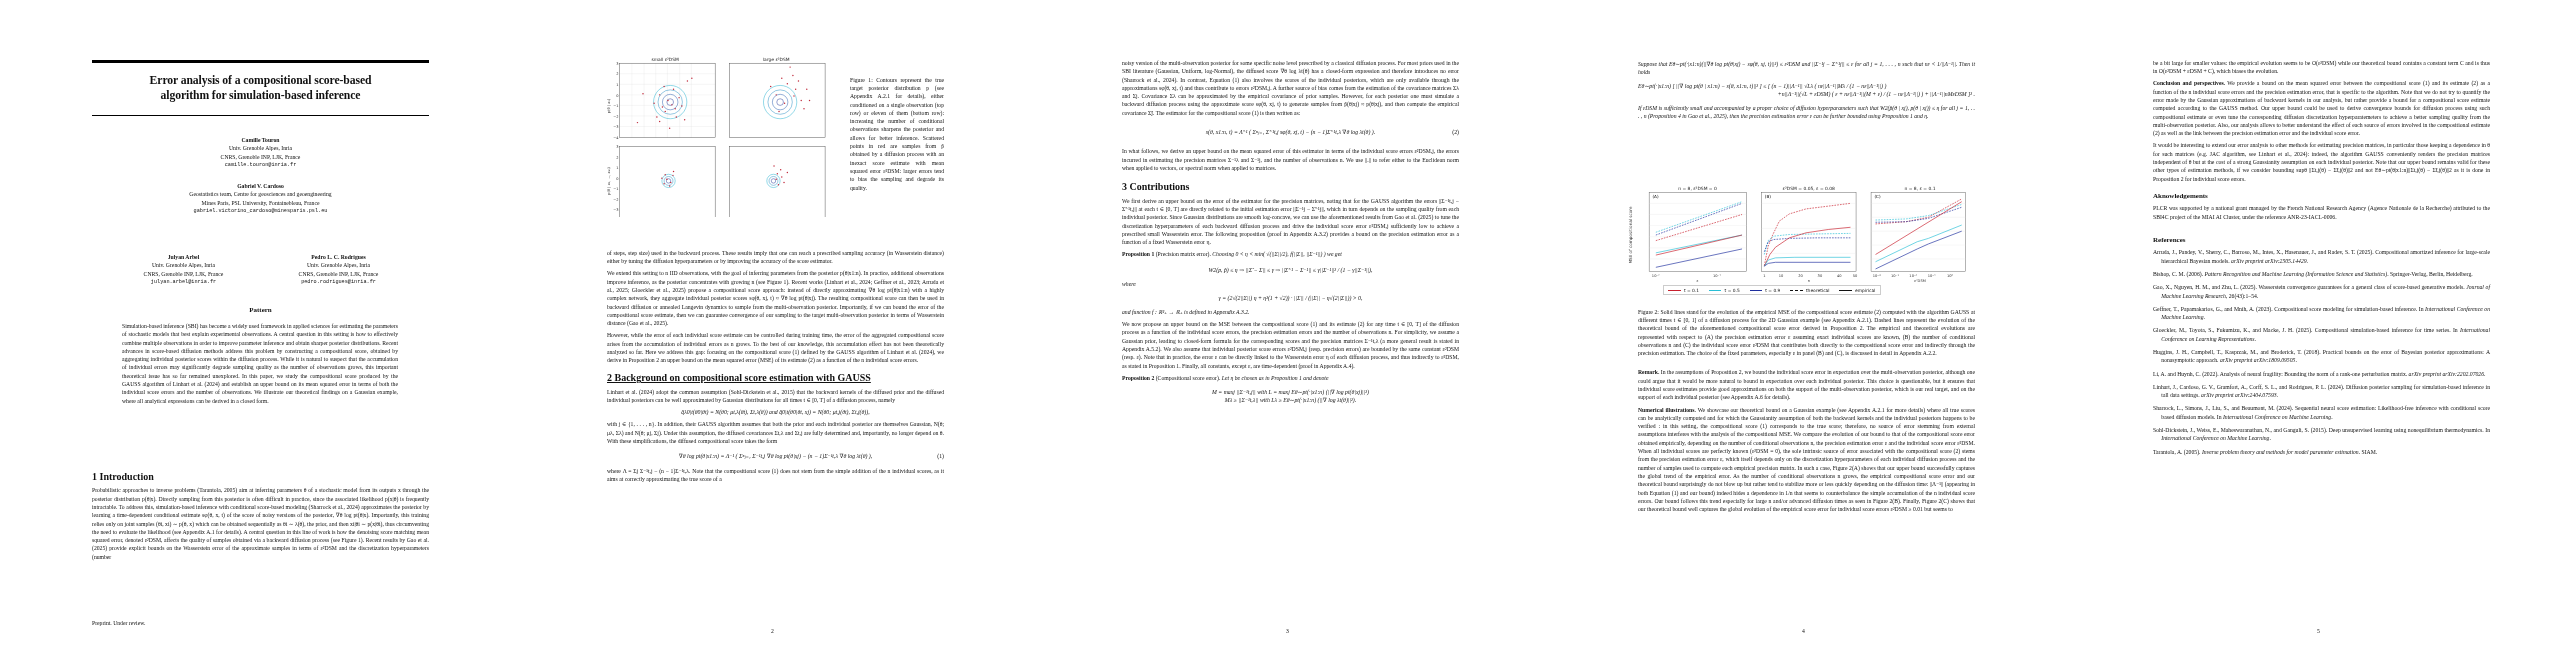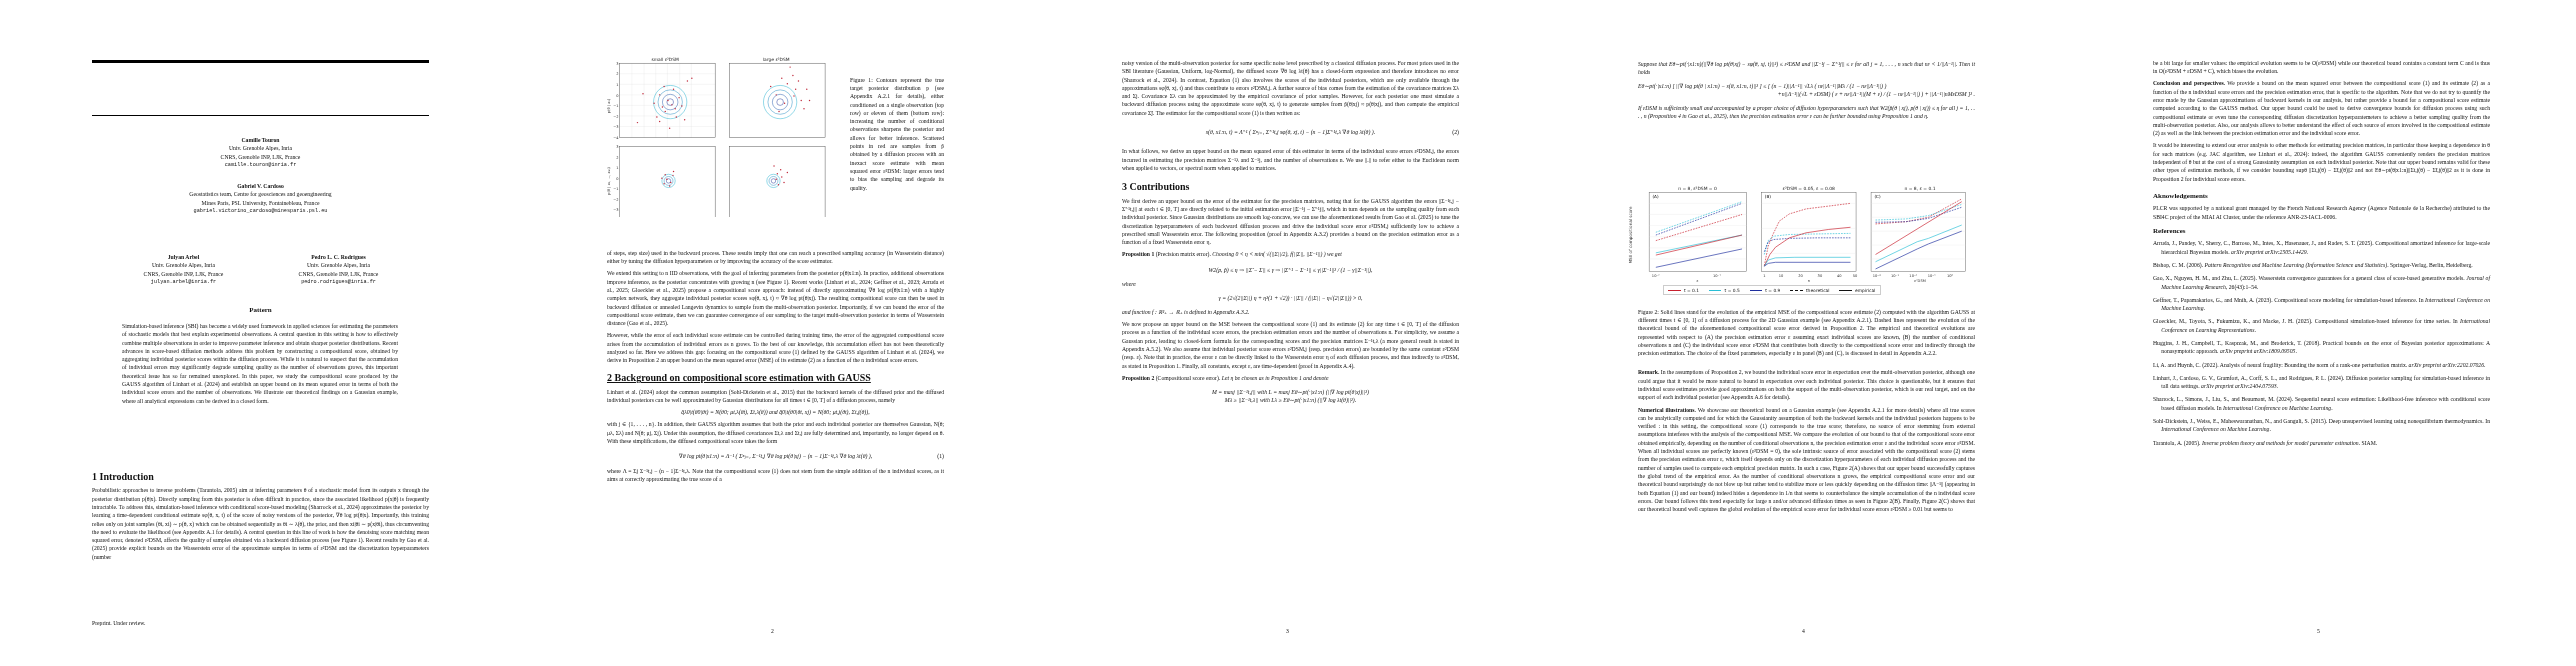--- a/index.html
+++ b/index.html
@@ -27,20 +27,23 @@
   .legend{position:absolute;border:0.6px solid #ccc;background:#fff;font-family:"DejaVu Sans",sans-serif;font-size:4.4px;display:flex;gap:10px;padding:1.7px 4.4px;align-items:center;}
   .legend span.sw{display:inline-block;width:12.2px;height:0;border-top:0.8px solid;vertical-align:middle;margin-right:3.3px;}
 </style>
 </head>
 <body>
 
 <div class="stamp">arXiv:2510.15817v1  [stat.ML]  17 Oct 2025</div>
 
 <div class="page" style="left:0;">
   <div class="rule-top"></div>
+  <div class="col" style="top:74px;">
+    <h1 class="title"><span>Error analysis of a compositional score-based</span><br><span>algorithm for simulation-based inference</span></h1>
+  </div>
   <div class="rule-bot"></div>
 
   <div class="col author" style="top:136px;">
     <div class="name">Camille Touron</div>
     <div>Univ. Grenoble Alpes, Inria</div>
     <div>CNRS, Grenoble INP, LJK, France</div>
     <div class="mail">camille.touron@inria.fr</div>
   </div>
   <div class="col author" style="top:182px;">
     <div class="name">Gabriel V. Cardoso</div>
@@ -341,21 +344,21 @@
 <div class="page" style="left:2061px;">
   <div class="col" style="top:59px;">
     <p class="p">be a bit large for smaller values: the empirical evolution seems to be O(ε²DSM) while our theoretical bound contains a constant term C and is thus in O(ε²DSM + εDSM + C), which biases the evolution.</p>
     <p class="p">
       <span class="b">Conclusion and perspectives.</span>
       <span>We provide a bound on the mean squared error between the compositional score (1) and its estimate (2) as a function of the n individual score errors and the precision estimation error, that is specific to the algorithm. Note that we do not try to quantify the error made by the Gaussian approximations of backward kernels in our analysis, but rather provide a bound for a compositional score estimate computed according to the GAUSS method. Our upper bound could be used to derive convergence bounds for diffusion process using such compositional estimate or even tune the corresponding diffusion discretization hyperparatemeters to achieve a better sampling quality from the multi-observation posterior. Also, our analysis allows to better understand the effect of each source of errors involved in the compositional estimate (2) as well as the link between the precision estimation error and the individual score error.</span>
     </p>
     <p class="p">It would be interesting to extend our error analysis to other methods for estimating precision matrices, in particular those keeping a dependence in θ for such matrices (e.g. JAC algorithm, see Linhart et al., 2024): indeed, the algorithm GAUSS conveniently renders the precision matrices independent of θ but at the cost of a strong Gaussianity assumption on each individual posterior. Note that our upper bound remains valid for these other types of estimation methods, if we consider bounding supθ ||Σt,j(θ) − Σ̃t,j(θ)||2 and not Eθ∼pt(θ|x1:n)||Σt,j(θ) − Σ̃t,j(θ)||2 as it is done in Proposition 2 for individual score errors.</p>
     <h3 style="margin-top:9px;">Aknowledgements</h3>
     <p class="p">PLCR was supported by a national grant managed by the French National Research Agency (Agence Nationale de la Recherche) attributed to the SBI4C project of the MIAI AI Cluster, under the reference ANR-23-IACL-0006.</p>
-    <h3 style="margin-top:6px;">References</h3>
+    <h3 style="margin-top:15px;">References</h3>
     <div>
       <p class="ref"><span>Arruda, J., Pandey, V., Sherry, C., Barroso, M., Intes, X., Hasenauer, J., and Radev, S. T. (2025). Compositional amortized inference for large-scale hierarchical Bayesian models. </span><span class="it">arXiv preprint arXiv:2505.14429</span><span>.</span></p>
       <p class="ref"><span>Bishop, C. M. (2006). </span><span class="it">Pattern Recognition and Machine Learning (Information Science and Statistics)</span><span>. Springer-Verlag, Berlin, Heidelberg.</span></p>
       <p class="ref"><span>Gao, X., Nguyen, H. M., and Zhu, L. (2025). Wasserstein convergence guarantees for a general class of score-based generative models. </span><span class="it">Journal of Machine Learning Research</span><span>, 26(43):1–54.</span></p>
       <p class="ref"><span>Geffner, T., Papamakarios, G., and Mnih, A. (2023). Compositional score modeling for simulation-based inference. In </span><span class="it">International Conference on Machine Learning</span><span>.</span></p>
       <p class="ref"><span>Gloeckler, M., Toyota, S., Fukumizu, K., and Macke, J. H. (2025). Compositional simulation-based inference for time series. In </span><span class="it">International Conference on Learning Representations</span><span>.</span></p>
       <p class="ref"><span>Huggins, J. H., Campbell, T., Kasprzak, M., and Broderick, T. (2018). Practical bounds on the error of Bayesian posterior approximations: A nonasymptotic approach. </span><span class="it">arXiv preprint arXiv:1809.09505</span><span>.</span></p>
       <p class="ref"><span>Li, A. and Huynh, C. (2022). Analysis of neural fragility: Bounding the norm of a rank-one perturbation matrix. </span><span class="it">arXiv preprint arXiv:2202.07026</span><span>.</span></p>
       <p class="ref"><span>Linhart, J., Cardoso, G. V., Gramfort, A., Corff, S. L., and Rodrigues, P. L. (2024). Diffusion posterior sampling for simulation-based inference in tall data settings. </span><span class="it">arXiv preprint arXiv:2404.07593</span><span>.</span></p>
       <p class="ref"><span>Sharrock, L., Simons, J., Liu, S., and Beaumont, M. (2024). Sequential neural score estimation: Likelihood-free inference with conditional score based diffusion models. In </span><span class="it">International Conference on Machine Learning</span><span>.</span></p>

